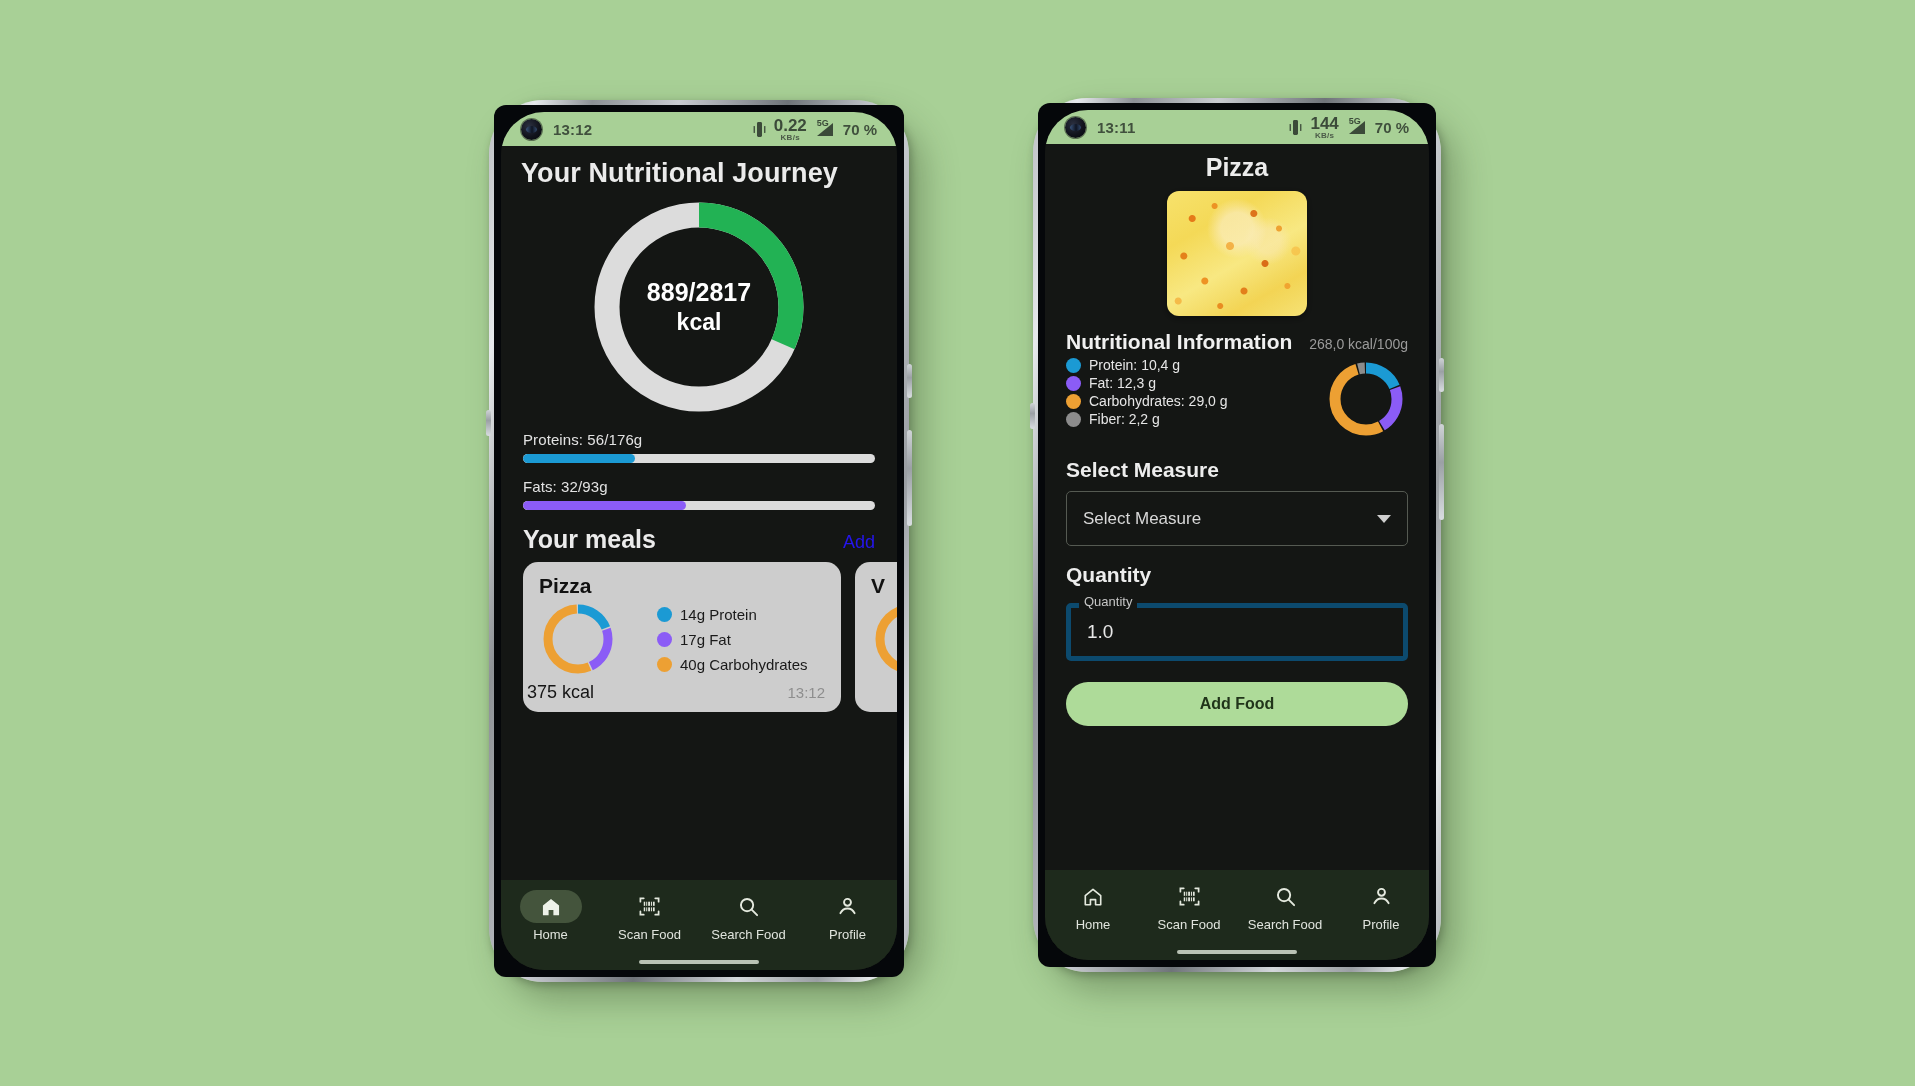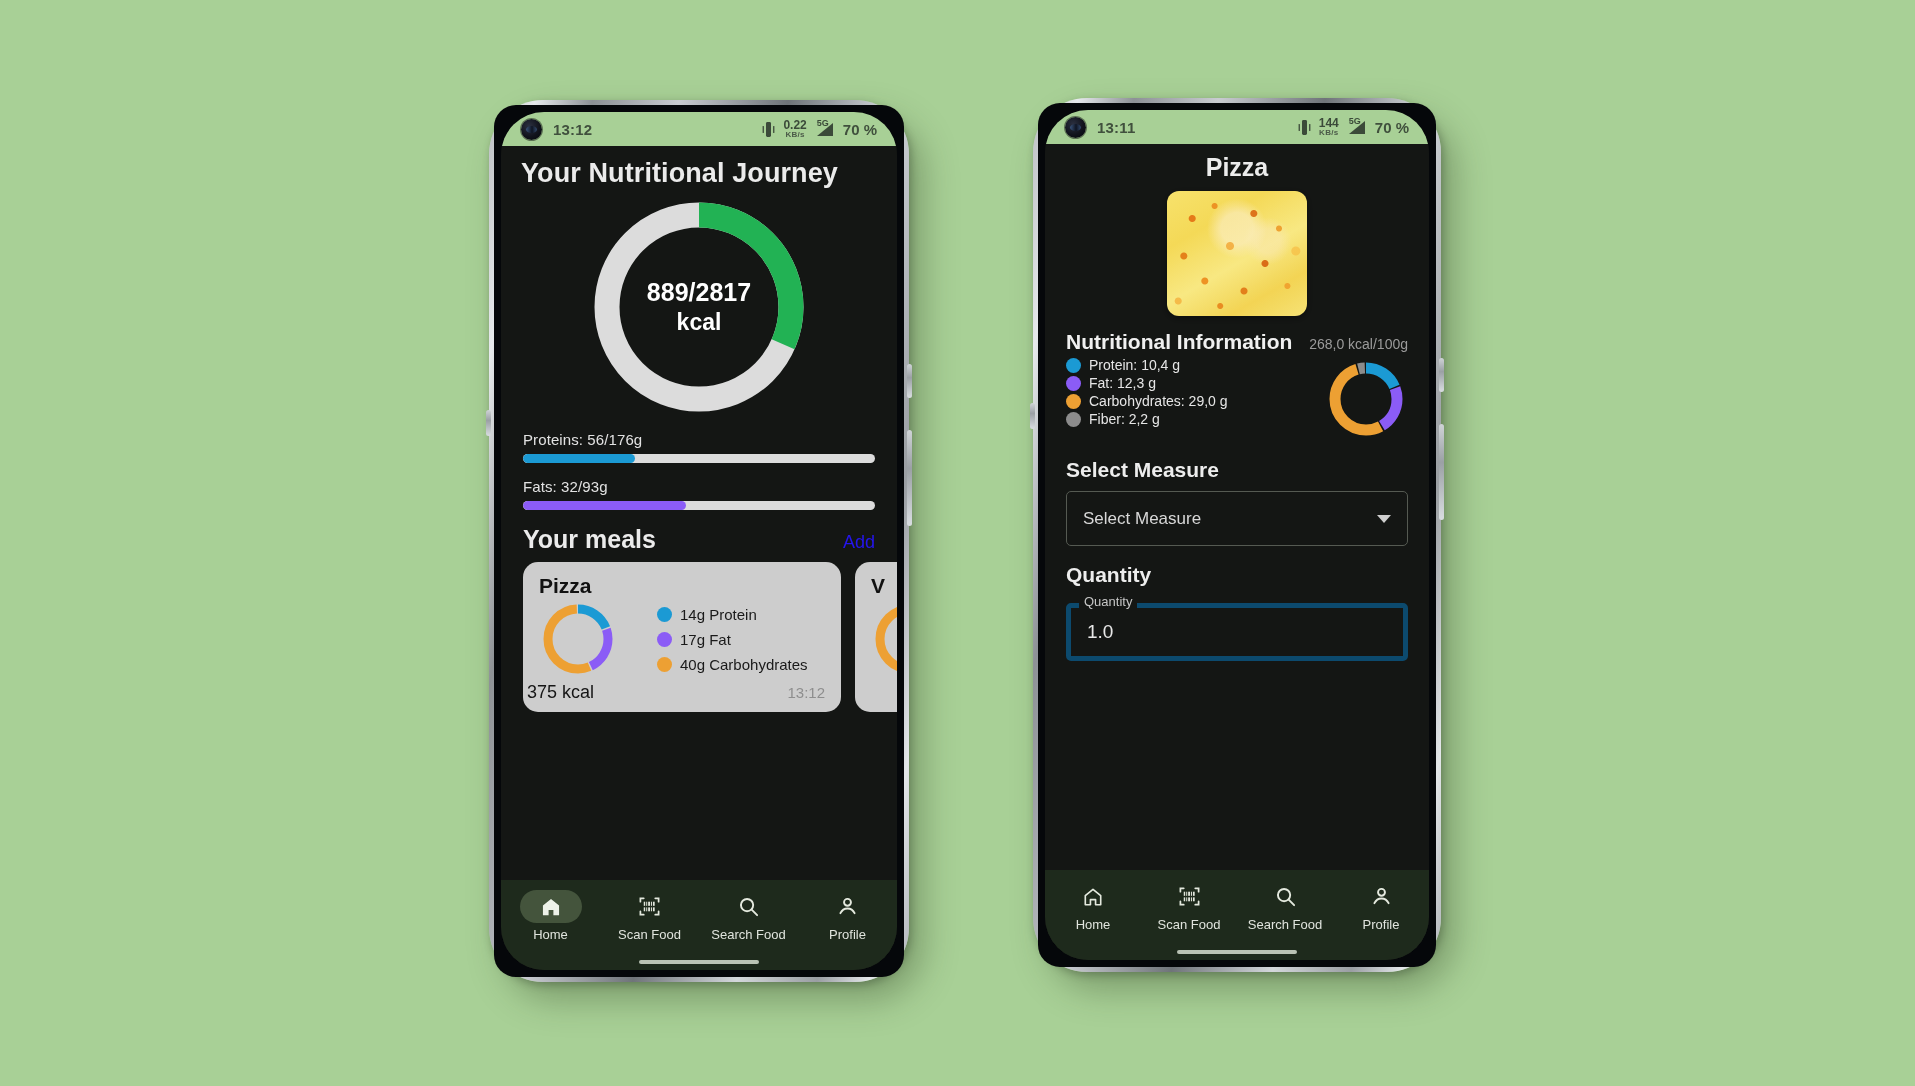--- a/index.html
+++ b/index.html
@@ -15,21 +15,21 @@
   
   .phone{
     position:absolute;
     border-radius:54px;
     background:linear-gradient(100deg,#b9bcc0 0%,#e6e9ec 8%,#8d9196 18%,#c9ccd1 33%,#6f7479 52%,#d3d7db 70%,#9a9ea3 84%,#e3e6e9 93%,#aeb2b7 100%);
     padding:5px;
     box-shadow:14px 18px 34px rgba(40,60,30,.34), 2px 3px 8px rgba(0,0,0,.25);
   }
   .phone-inner{
     position:absolute;inset:5px;
-    border-radius:22px;
+    border-radius:12px;
     background:#05070a;
     padding:20px;
     box-sizing:border-box;
   }
   .screen{
     position:absolute;inset:7px;
     border-radius:43px;
     overflow:hidden;
     background:#141614;
     display:flex;flex-direction:column;
@@ -58,21 +58,21 @@
     box-shadow:0 0 0 1px rgba(0,0,0,.45);
   }
   .camera-hole::after{
     content:"";position:absolute;left:5px;top:7px;width:11px;height:7px;border-radius:50%;
     background:linear-gradient(90deg,#3d5b86,#0c1220 55%,#37527a);opacity:.85;
   }
   .sb-time{font-weight:600;letter-spacing:.2px;color:#40503d;}
   .sb-right{margin-left:auto;display:flex;align-items:center;gap:8px;}
   .ic-vib{display:block;}
   .netspeed{line-height:1;text-align:center;}
-  .netspeed .v{font-size:12px;font-weight:700;display:block;color:#3b4a39;}
+  .netspeed .v{font-size:17px;font-weight:700;display:block;color:#3b4a39;}
   .netspeed .u{font-size:8px;font-weight:700;display:block;letter-spacing:.3px;color:#4b5a48;}
   .sig-wrap{position:relative;display:flex;align-items:flex-end;gap:1px;}
   .sig-5g{font-size:9px;font-weight:700;position:absolute;top:-3px;left:2px;color:#3b4a39;}
   .sb-batt{font-size:15px;font-weight:600;color:#40503d;}
 
   
   .app{flex:1 1 auto;background:#141614;position:relative;overflow:hidden;display:flex;flex-direction:column;}
   .content{flex:1 1 auto;overflow:hidden;position:relative;}
 
   
@@ -440,20 +440,23 @@
               </div>
 
               <div class="d-lbl">Quantity</div>
               <div class="qty-wrap">
                 <span class="qty-float">Quantity</span>
                 <div class="qty-box">
                   <span>1.0</span>
                 </div>
               </div>
 
+              <div class="add-food">
+                <span>Add Food</span>
+              </div>
             </div>
           </div>
 
           <div class="navbar">
             <div class="nav-item">
               <span class="nav-pill">
                 <svg width="22" height="22" viewBox="0 0 24 24">
                   <path d="M12 3.6 3.6 10.6V20.4h5.6v-5.6h5.6v5.6h5.6V10.6z" fill="none" stroke="#e4e9de" stroke-width="1.8" stroke-linejoin="round"></path>
                 </svg>
               </span>

